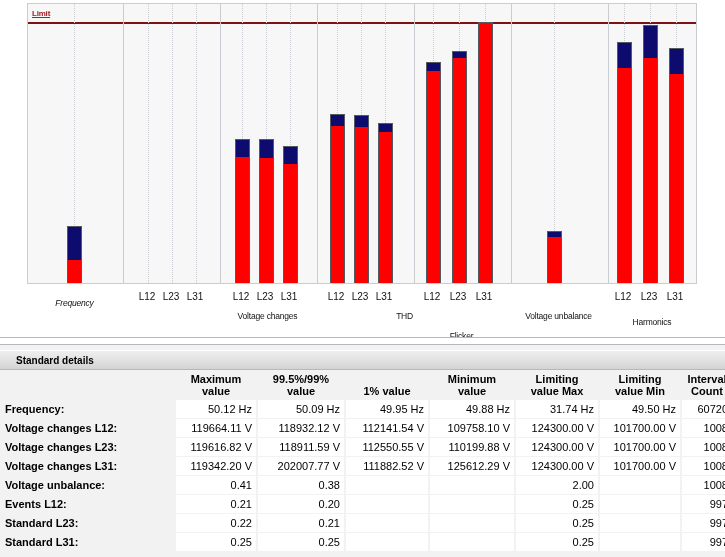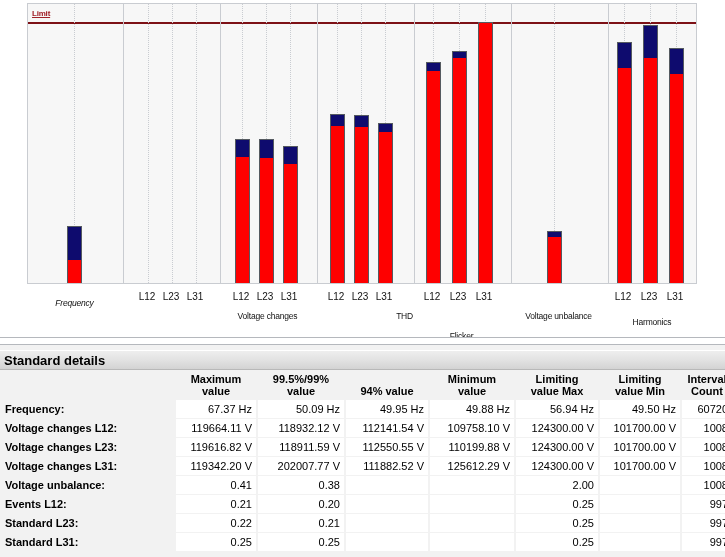--- a/index.html
+++ b/index.html
@@ -123,22 +123,22 @@
     left: 0; top: 5px;
     width: 725px; height: 20px;
     background: linear-gradient(to bottom, #eeeeee 0%, #e2e2e2 50%, #d3d3d3 100%);
     border-top: 1px solid #ffffff;
     border-bottom: 1px solid #b8b8b8;
     box-sizing: border-box;
     display: flex;
     align-items: center;
   }
   #details-header-title {
-    padding-left: 4px;
-    font-size: 13px;
+    padding-left: 16px;
+    font-size: 10px;
     font-weight: bold;
     color: #000000;
   }
 
   #details-table {
     position: absolute;
     left: 0; top: 26px;
     width: 725px;
     border-collapse: separate;
     border-spacing: 2px 1px;
@@ -294,35 +294,35 @@
       <col style="width:84px">
       <col style="width:82px">
       <col style="width:80px">
       <col style="width:50px">
     </colgroup>
     <thead>
       <tr id="details-head-row">
           <th class="row-head-col"></th>
           <th>Maximum<br>value</th>
           <th>99.5%/99%<br>value</th>
-          <th>94% value</th>
+          <th>1% value</th>
           <th>Minimum<br>value</th>
           <th>Limiting<br>value Max</th>
           <th>Limiting<br>value Min</th>
           <th>Interval<br>Count</th>
         </tr>
     </thead>
     <tbody id="details-body">
         <tr>
           <td class="row-head">Frequency:</td>
-          <td>67.37 Hz</td>
+          <td>50.12 Hz</td>
           <td>50.09 Hz</td>
           <td>49.95 Hz</td>
           <td>49.88 Hz</td>
-          <td>56.94 Hz</td>
+          <td>31.74 Hz</td>
           <td>49.50 Hz</td>
           <td>60720</td>
         </tr>
         <tr>
           <td class="row-head">Voltage changes L12:</td>
           <td>119664.11 V</td>
           <td>118932.12 V</td>
           <td>112141.54 V</td>
           <td>109758.10 V</td>
           <td>124300.00 V</td>

